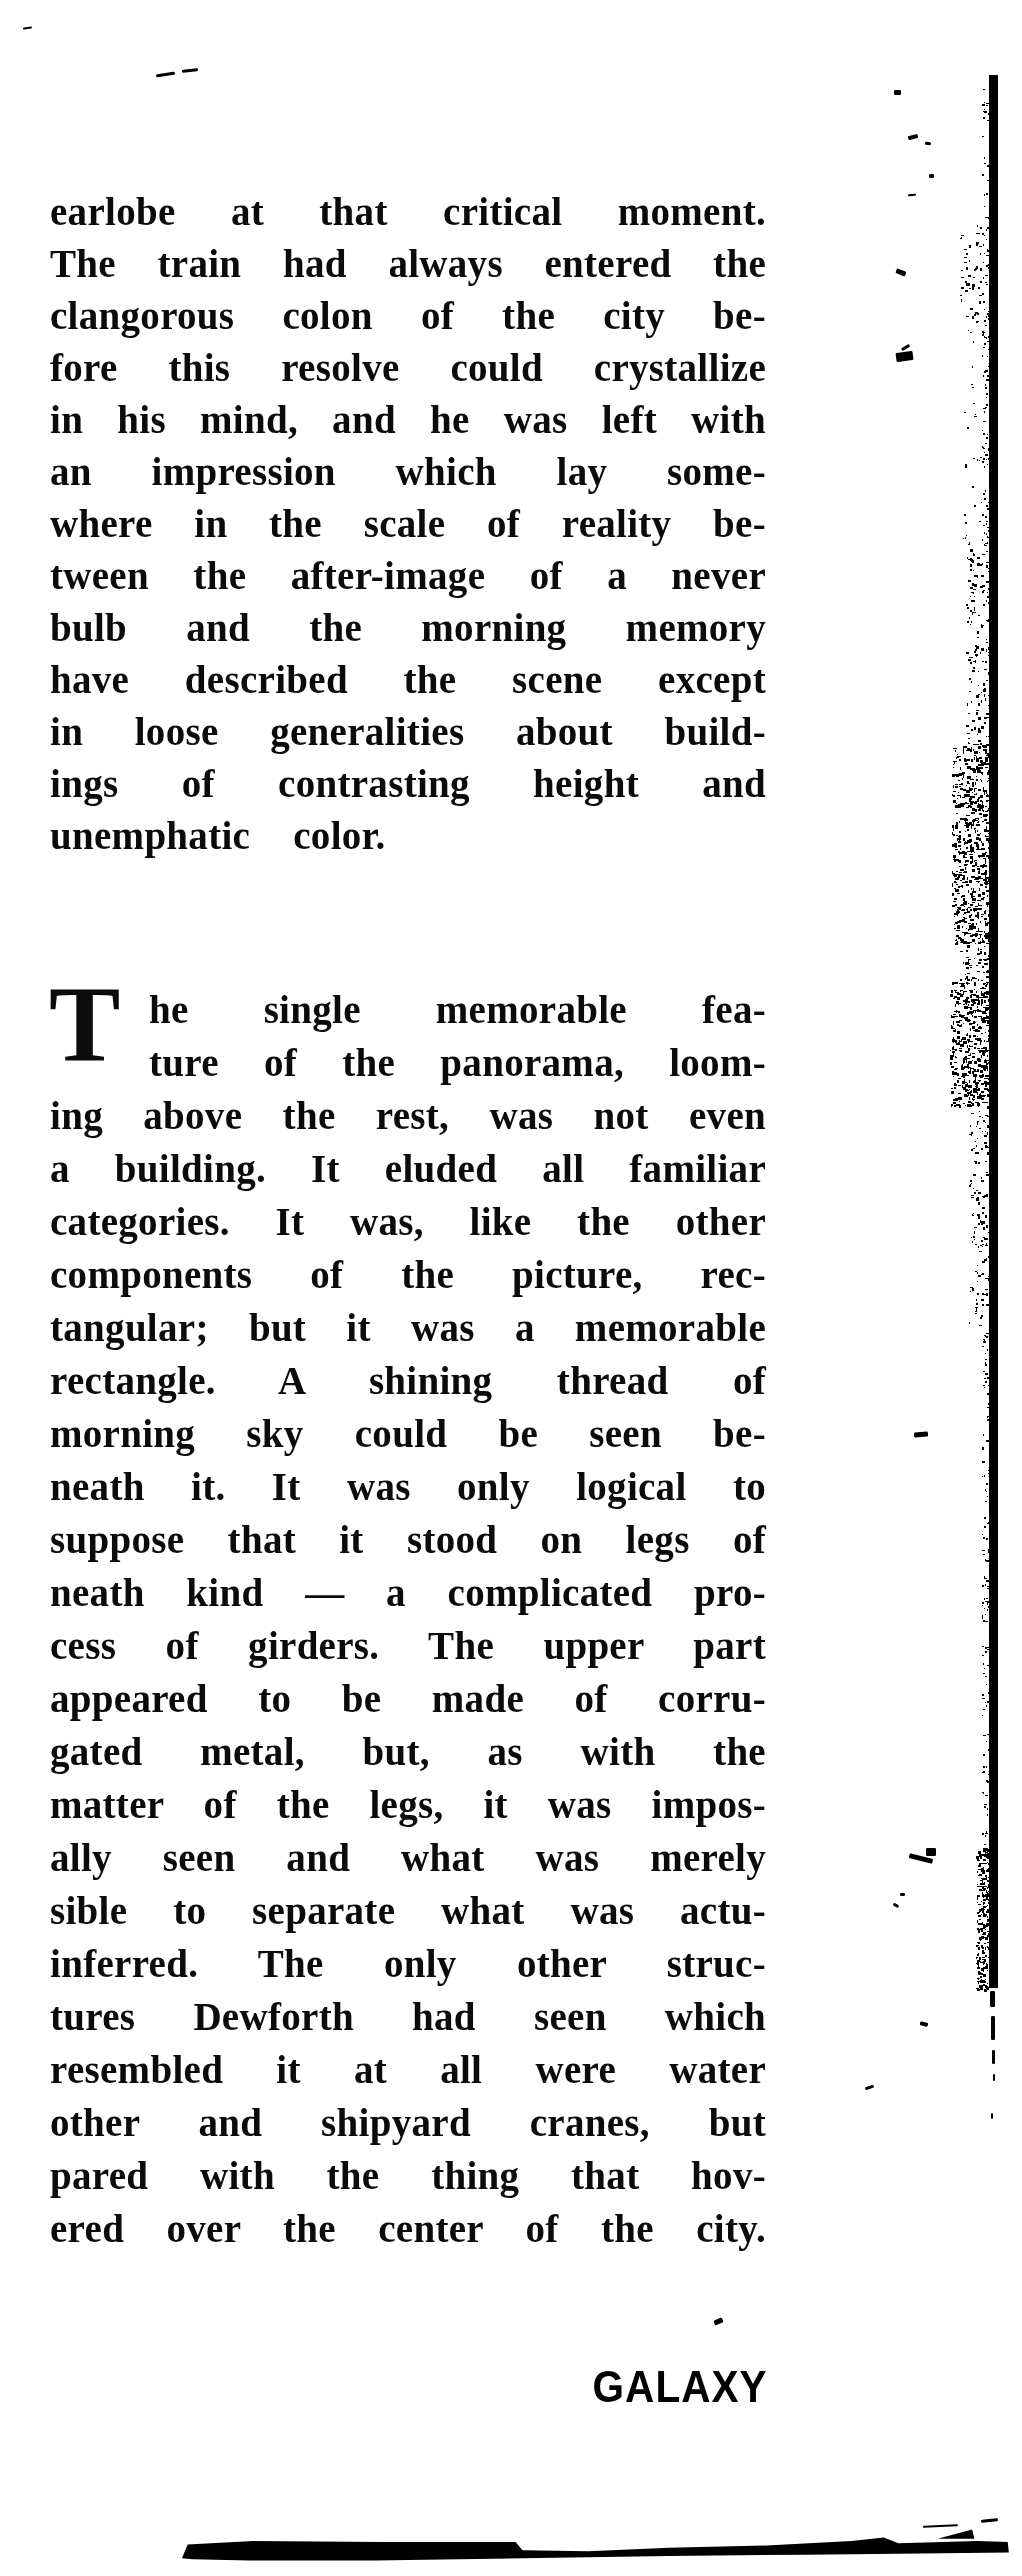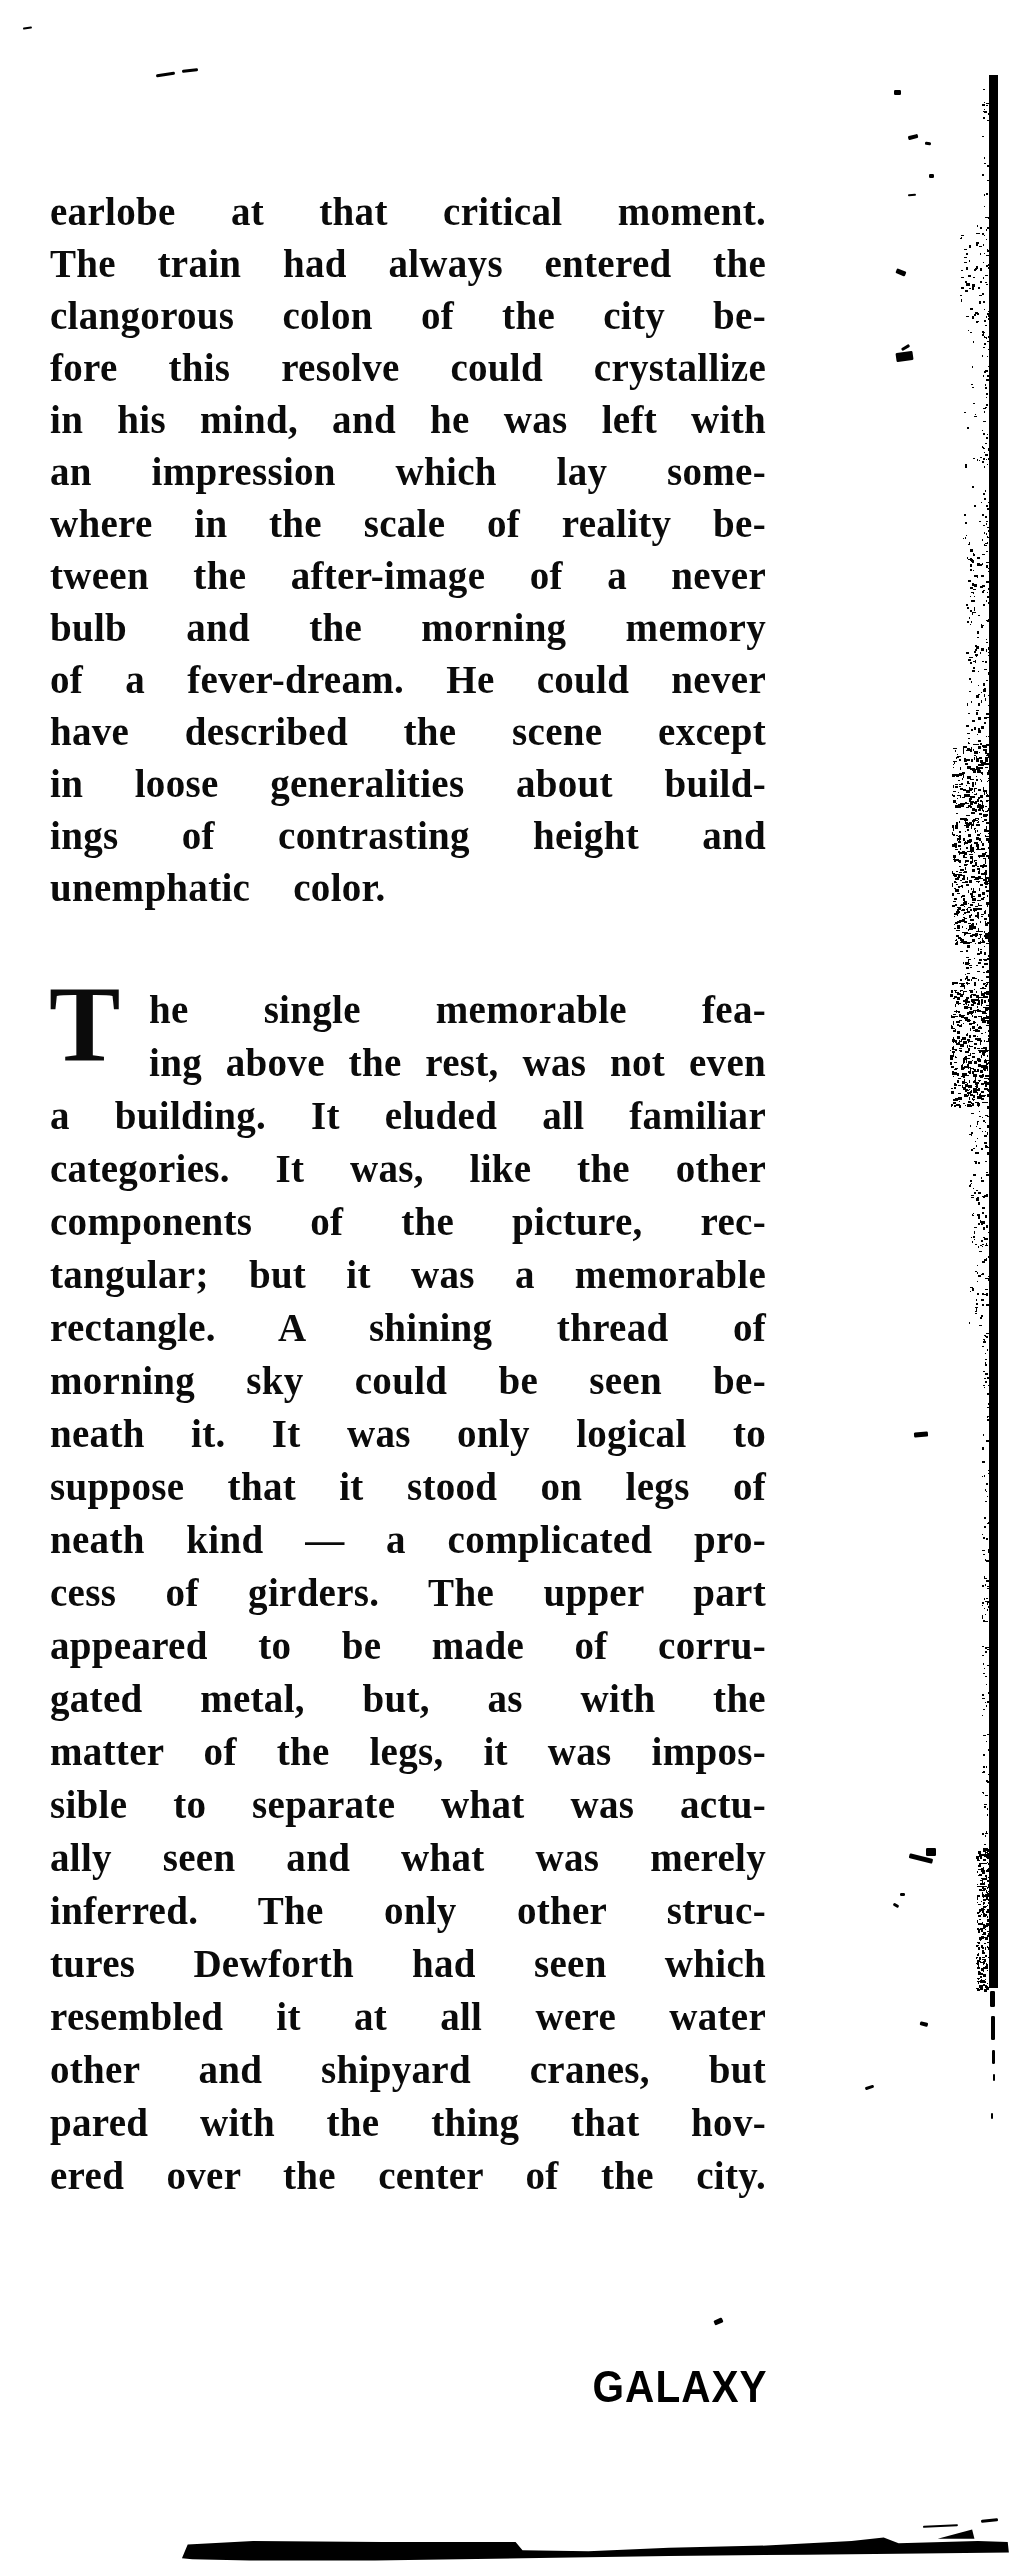--- a/index.html
+++ b/index.html
@@ -44,47 +44,47 @@
   <div class="col para p1">
       <div class="line">earlobe at that critical moment.</div>
       <div class="line">The train had always entered the</div>
       <div class="line">clangorous colon of the city be-</div>
       <div class="line">fore this resolve could crystallize</div>
       <div class="line">in his mind, and he was left with</div>
       <div class="line">an impression which lay some-</div>
       <div class="line">where in the scale of reality be-</div>
       <div class="line">tween the after-image of a never</div>
       <div class="line">bulb and the morning memory</div>
-      <div class="line">of a fever-dream. He could never</div>
       <div class="line">have described the scene except</div>
       <div class="line">in loose generalities about build-</div>
       <div class="line">ings of contrasting height and</div>
       <div class="line">unemphatic color.</div>
     </div>
 
   <div class="dropcap">T</div>
 
   <div class="col para p2">
       <div class="line">he single memorable fea-</div>
+      <div class="line">ture of the panorama, loom-</div>
       <div class="line">ing above the rest, was not even</div>
       <div class="line">a building. It eluded all familiar</div>
       <div class="line">categories. It was, like the other</div>
       <div class="line">components of the picture, rec-</div>
       <div class="line">tangular; but it was a memorable</div>
       <div class="line">rectangle. A shining thread of</div>
       <div class="line">morning sky could be seen be-</div>
       <div class="line">neath it. It was only logical to</div>
       <div class="line">suppose that it stood on legs of</div>
       <div class="line">neath kind — a complicated pro-</div>
       <div class="line">cess of girders. The upper part</div>
       <div class="line">appeared to be made of corru-</div>
       <div class="line">gated metal, but, as with the</div>
       <div class="line">matter of the legs, it was impos-</div>
+      <div class="line">ally seen and what was merely</div>
       <div class="line">sible to separate what was actu-</div>
-      <div class="line">ally seen and what was merely</div>
       <div class="line">inferred. The only other struc-</div>
       <div class="line">tures Dewforth had seen which</div>
       <div class="line">resembled it at all were water</div>
       <div class="line">other and shipyard cranes, but</div>
       <div class="line">pared with the thing that hov-</div>
       <div class="line">ered over the center of the city.</div>
     </div>
 
   <div class="footer-logo">GALAXY</div>
 

